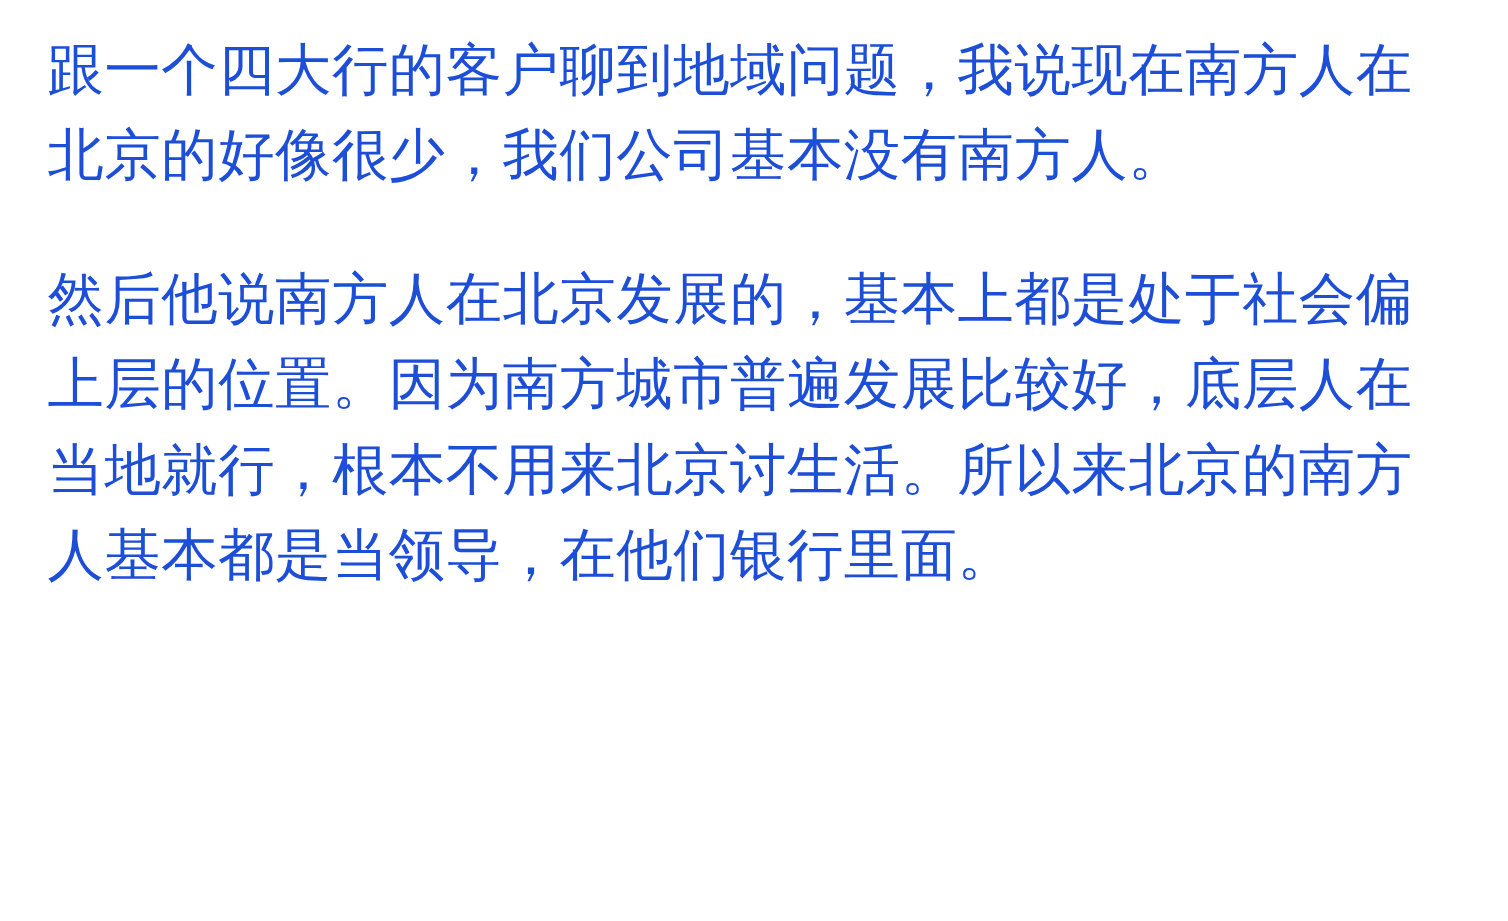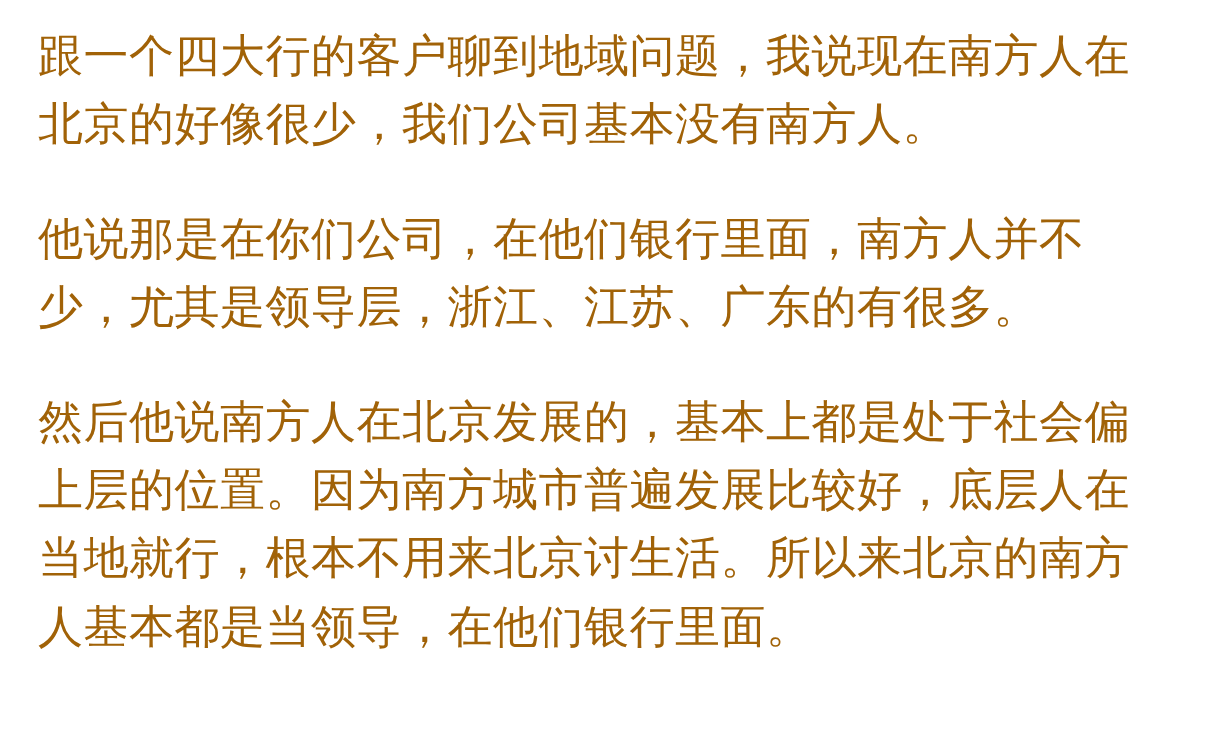--- a/index.html
+++ b/index.html
@@ -18,29 +18,28 @@
     box-sizing: border-box;
     width: 1206px;
     height: 737px;
     padding: 22px 40px 0 38px;
     background: #ffffff;
   }
   .para {
     font-size: 45px;
     line-height: 1.52;
     letter-spacing: 0.5px;
-    color: #a16207;
+    color: #1d4ed8;
     margin: 0 0 46px 0;
     text-align: left;
     word-break: break-all;
   }
   .para:last-child {
     margin-bottom: 0;
   }
 </style>
 </head>
 <body>
 
 <div class="page">
   <p class="para">跟一个四大行的客户聊到地域问题，我说现在南方人在北京的好像很少，我们公司基本没有南方人。</p>
-  <p class="para">他说那是在你们公司，在他们银行里面，南方人并不少，尤其是领导层，浙江、江苏、广东的有很多。</p>
   <p class="para">然后他说南方人在北京发展的，基本上都是处于社会偏上层的位置。因为南方城市普遍发展比较好，底层人在当地就行，根本不用来北京讨生活。所以来北京的南方人基本都是当领导，在他们银行里面。</p>
 </div>
 
 </body></html>

